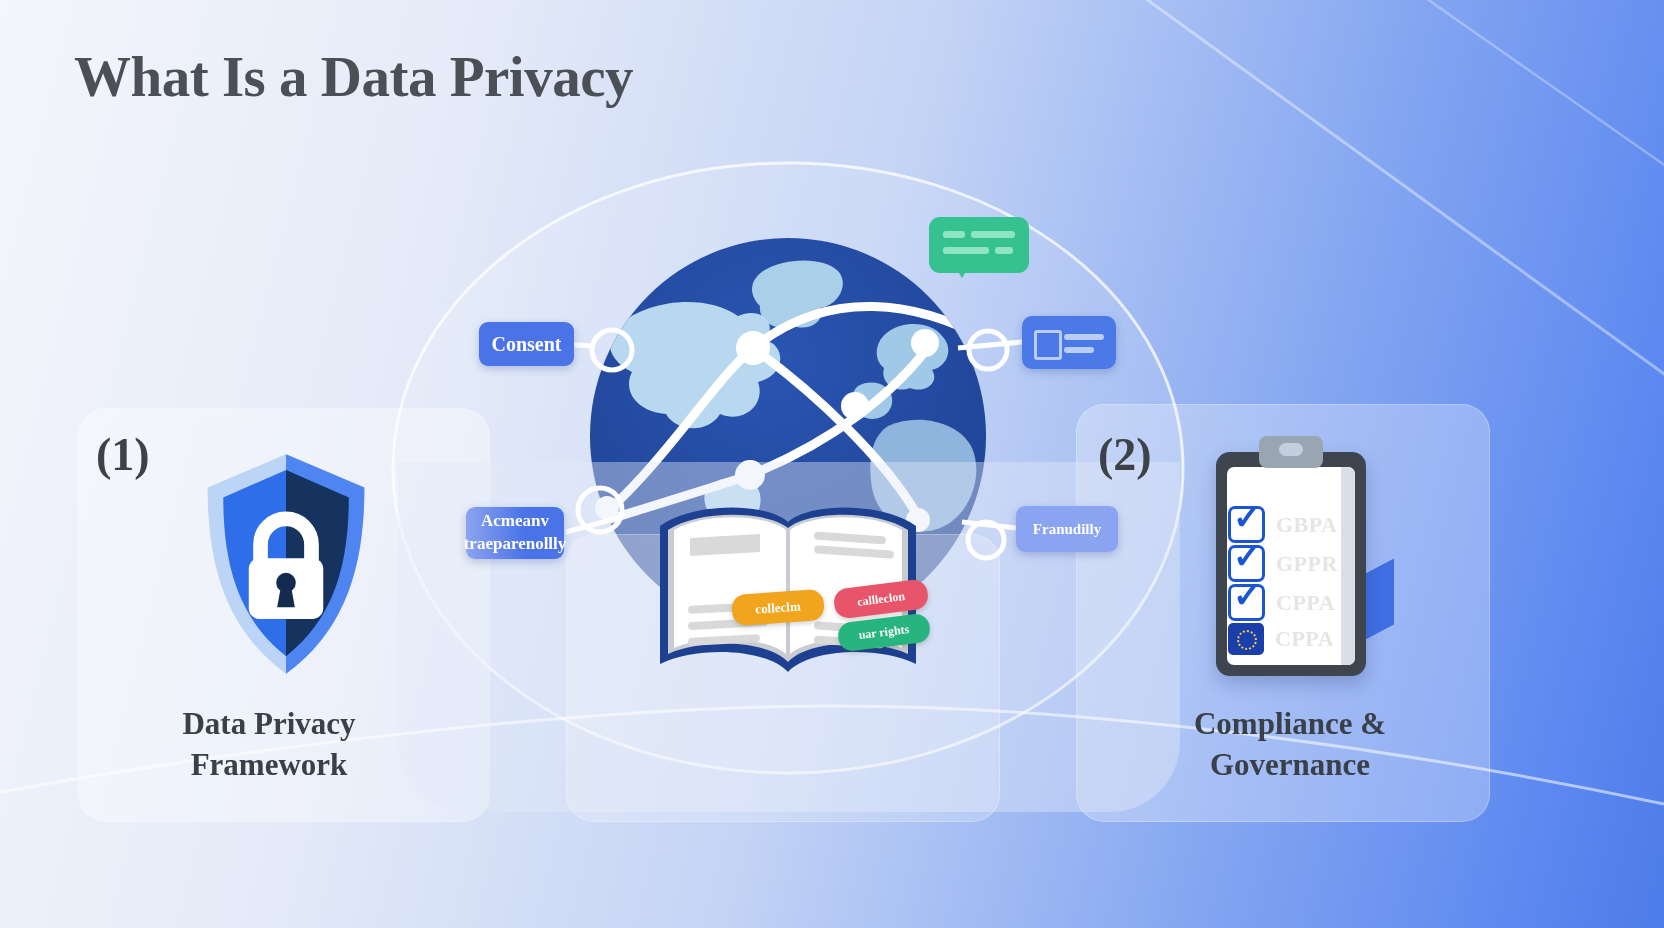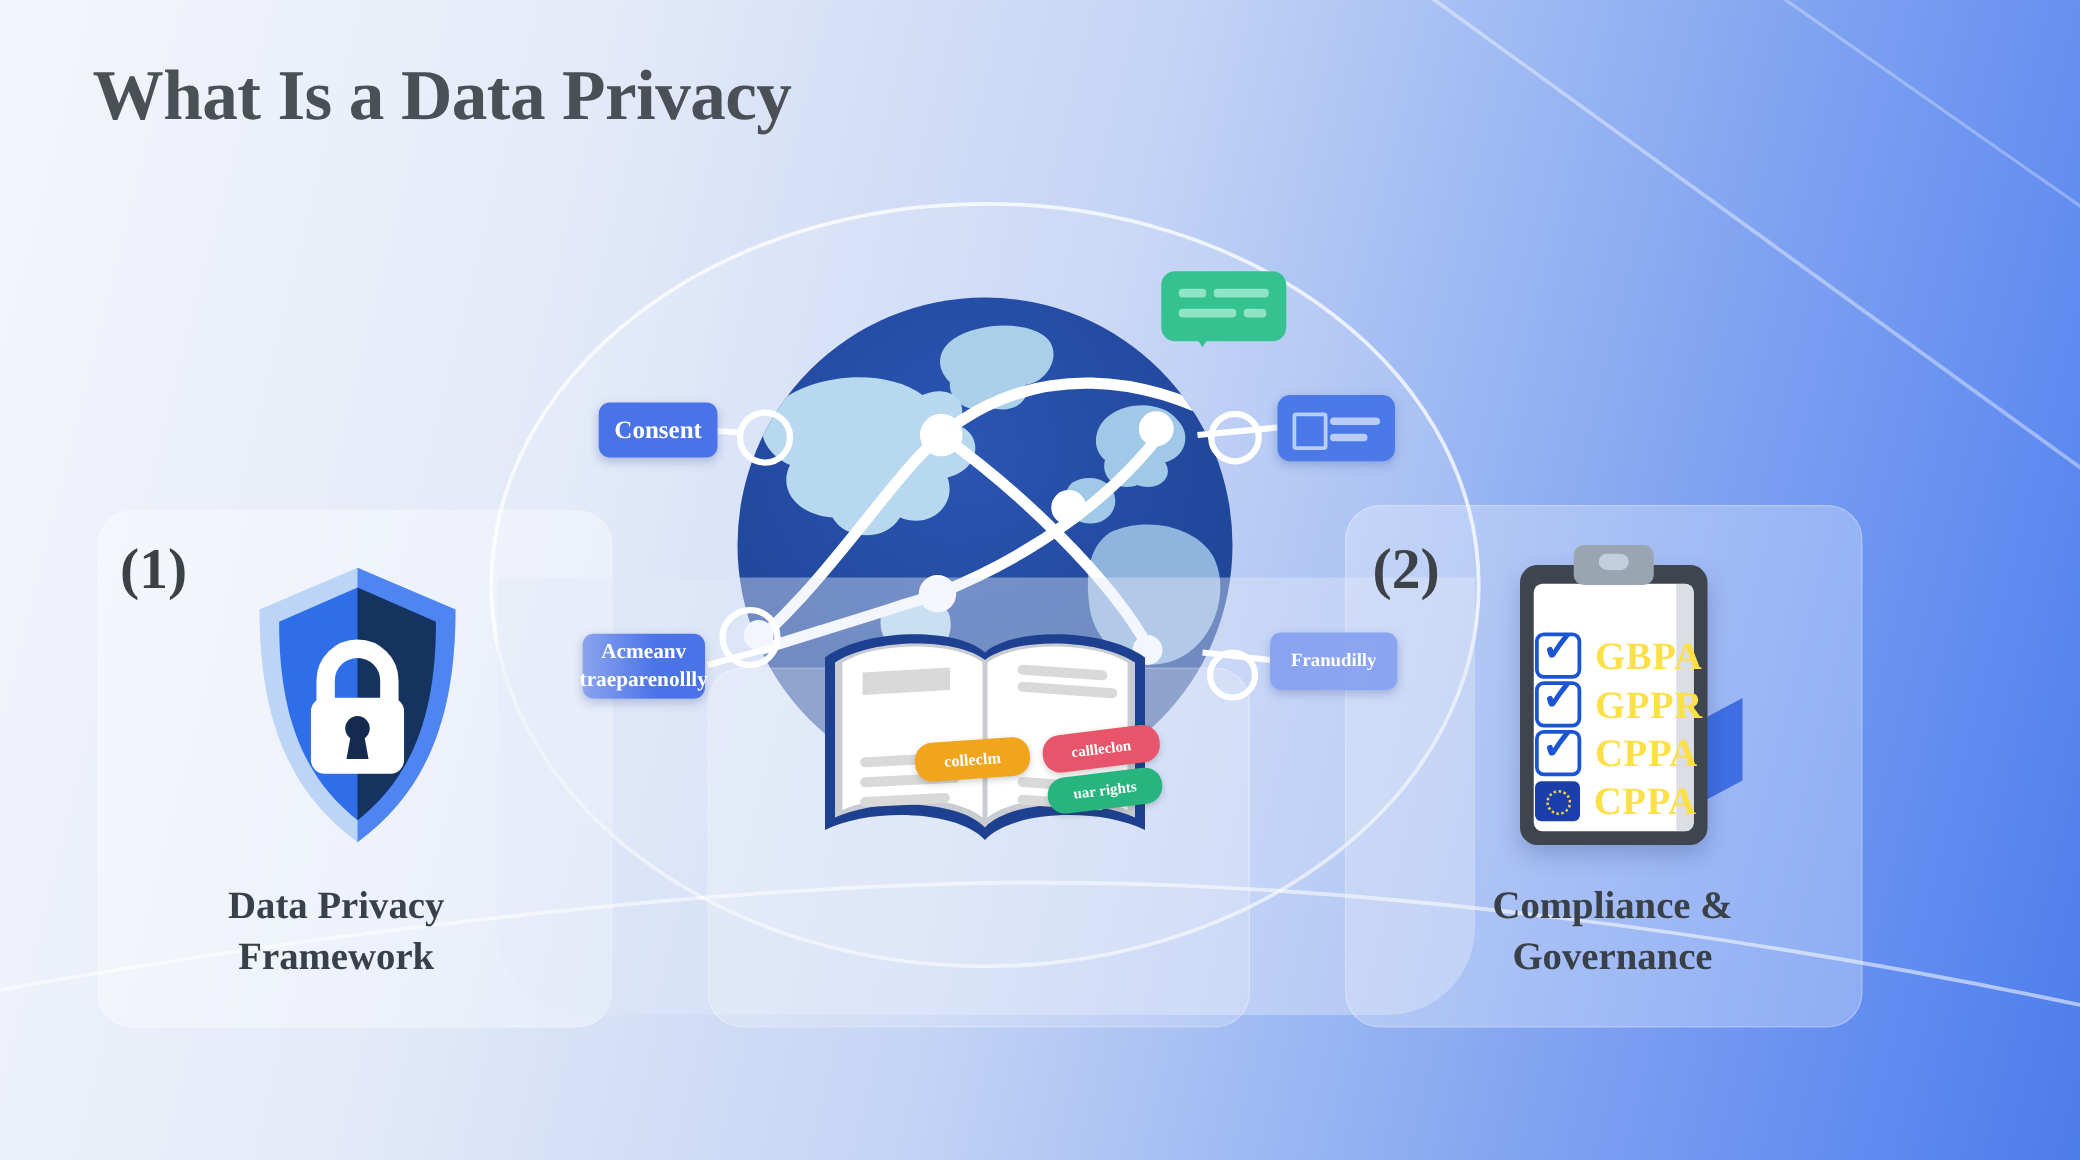--- a/index.html
+++ b/index.html
@@ -51,21 +51,21 @@
   .clip-paper{position:absolute;left:11px;top:15px;right:11px;bottom:11px;background:#fff;border-radius:7px;overflow:hidden;}
   .clip-paper .edge{position:absolute;right:0;top:0;width:14px;height:100%;background:#dbdfe5;}
   .clip-top{position:absolute;left:43px;top:-16px;width:64px;height:32px;background:#9aa5b2;border-radius:8px;}
   .clip-hole{position:absolute;left:20px;top:7px;width:24px;height:13px;background:#c3cfdf;border-radius:7px;}
   .ribbon{left:1358px;top:568px;width:36px;height:66px;background:#3f6fe2;transform:skewY(-28deg);}
   .check-row{position:absolute;left:12px;display:flex;align-items:center;gap:11px;}
   .checkbox{width:31px;height:31px;border:3.5px solid #1c55d4;border-radius:7px;background:#fff;position:relative;}
   .checkbox .mark{position:absolute;left:2px;top:-12px;font-size:34px;font-weight:800;color:#1c55d4;}
   .euflag{width:36px;height:32px;background:#1b3faa;border-radius:5px;position:relative;}
   .euflag .stars{position:absolute;left:9px;top:7px;width:16px;height:16px;border:2px dotted #f5cf4a;border-radius:50%;}
-  .check-label{font-size:31px;font-weight:800;color:#fde047;letter-spacing:0.5px;}
+  .check-label{font-size:22px;font-weight:800;color:#e5e5e5;letter-spacing:0.5px;}
 
   
   .pill{position:absolute;color:#fff;font-weight:800;border-radius:14px;display:flex;align-items:center;justify-content:center;box-shadow:0 2px 5px rgba(60,60,60,0.25);}
   .pill-1{left:84px;top:96px;width:92px;height:31px;font-size:13px;transform:rotate(-4deg);}
   .pill-2{left:186px;top:88px;width:94px;height:30px;font-size:12px;transform:rotate(-7deg);}
   .pill-3{left:190px;top:122px;width:92px;height:29px;font-size:12px;transform:rotate(-7deg);}
 </style>
 </head>
 <body>
 

